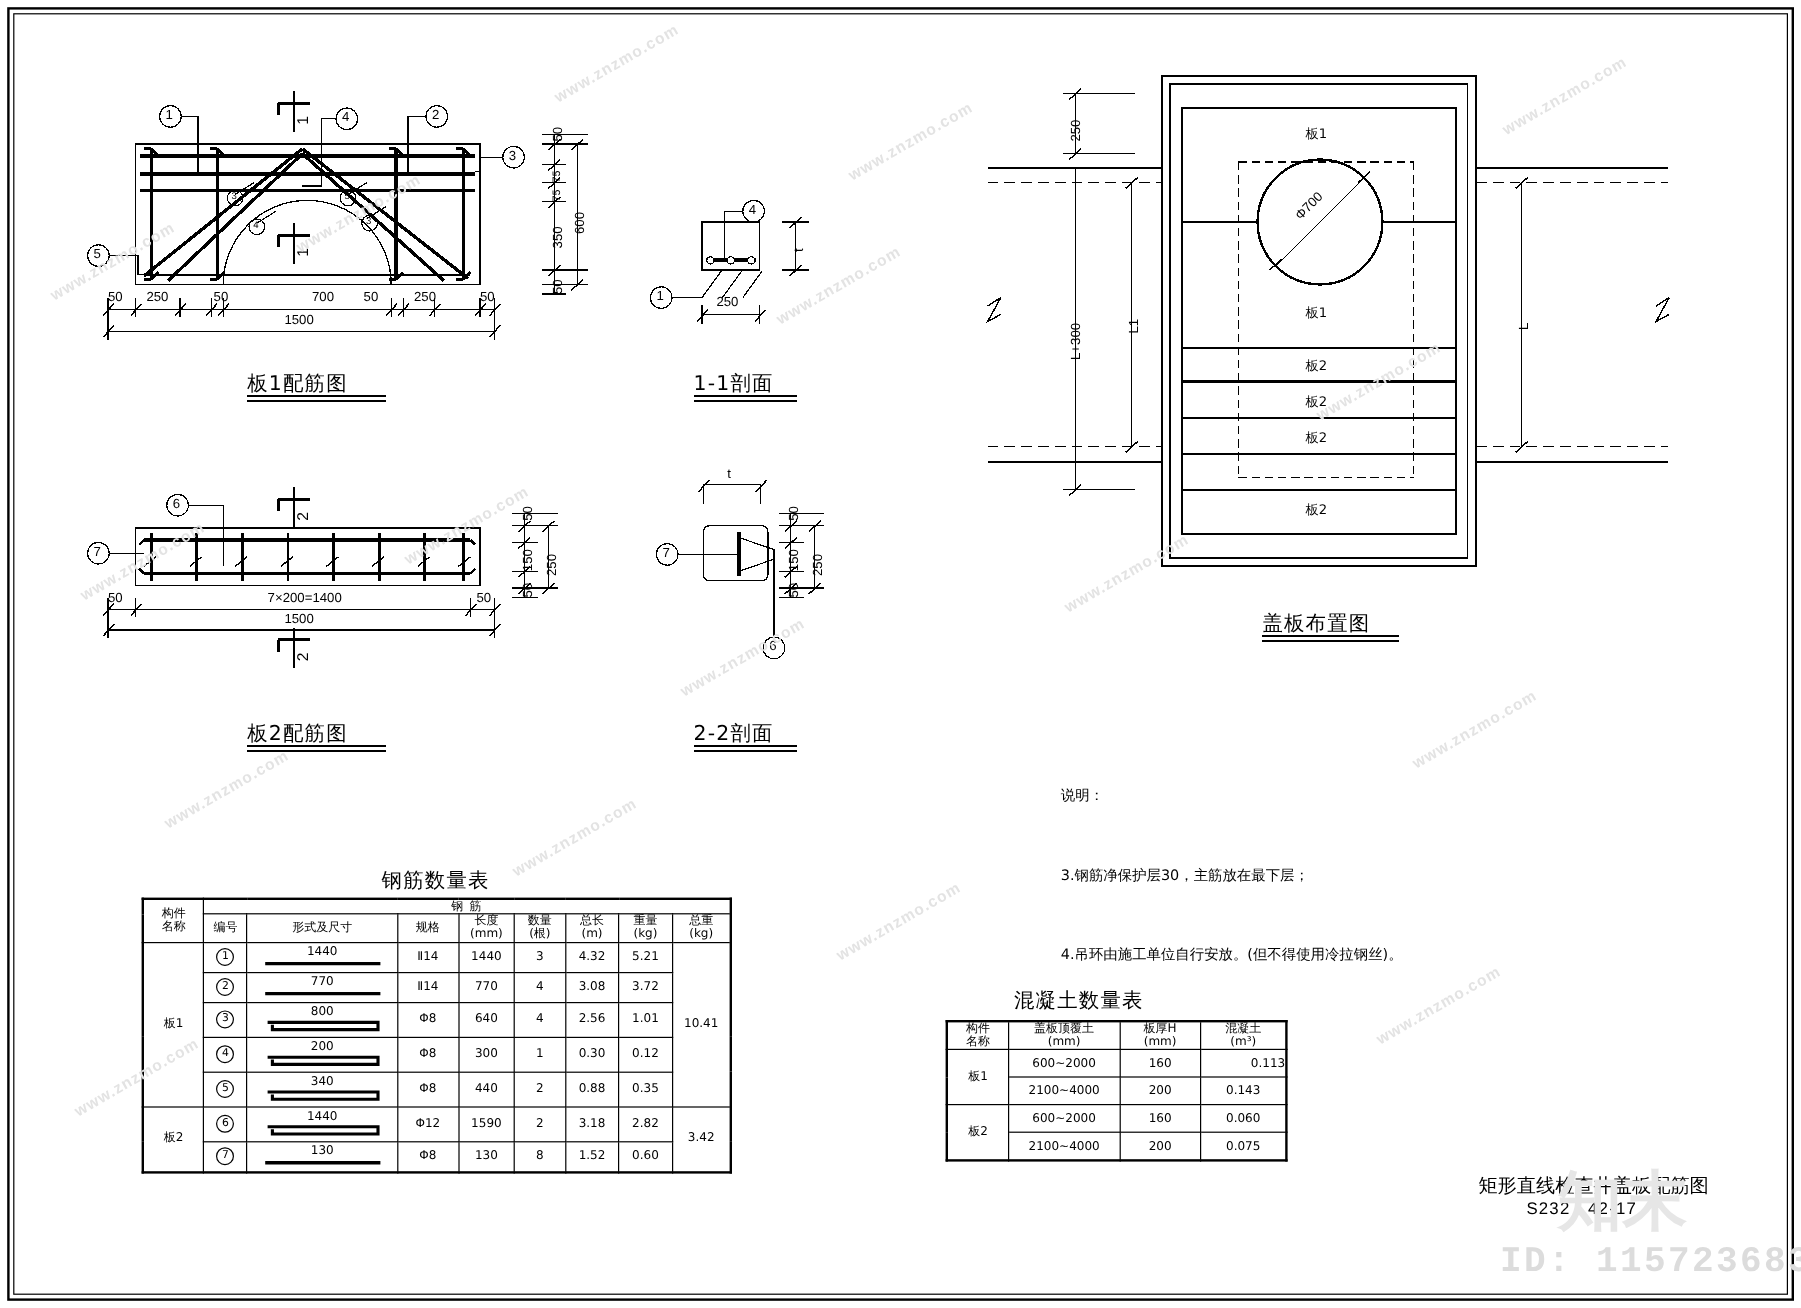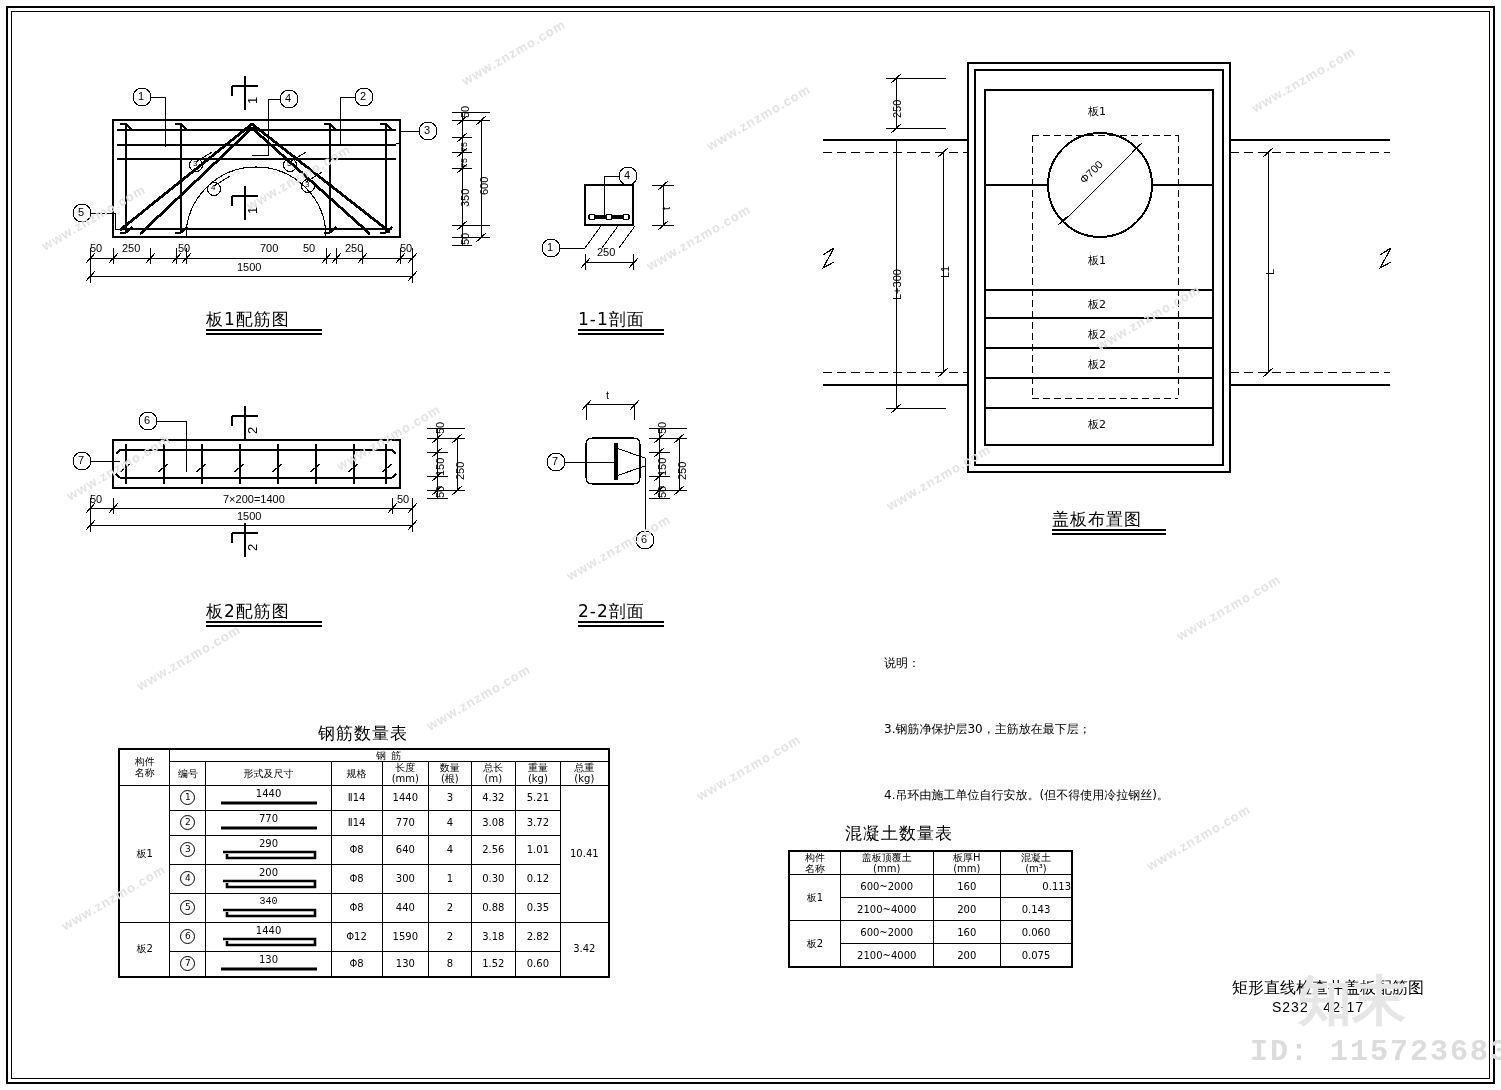--- a/index.html
+++ b/index.html
@@ -580,21 +580,21 @@
           </td>
           <td>Ⅱ14</td>
           <td>770</td>
           <td>4</td>
           <td>3.08</td>
           <td>3.72</td>
         </tr>
         <tr>
           <td><span style="display:inline-block;width:13px;height:13px;line-height:13px;border:1px solid #000;border-radius:50%;font-size:9px;">3</span></td>
           <td style="padding:2px 6px 3px;">
-            <div style="font-size:10px;line-height:11px;">290</div>
+            <div style="font-size:10px;line-height:11px;">800</div>
             <svg width="100" height="11" viewBox="0 0 100 11" style="display:block;margin:1px auto 0;">
               <path d="M4,2 L96,2 L96,8 L8,8 L8,4" fill="none" stroke="#000" stroke-width="2.6"></path>
             </svg>
           </td>
           <td>Φ8</td>
           <td>640</td>
           <td>4</td>
           <td>2.56</td>
           <td>1.01</td>
         </tr>
@@ -607,21 +607,21 @@
             </svg>
           </td>
           <td>Φ8</td>
           <td>300</td>
           <td>1</td>
           <td>0.30</td>
           <td>0.12</td>
         </tr>
         <tr>
           <td><span style="display:inline-block;width:13px;height:13px;line-height:13px;border:1px solid #000;border-radius:50%;font-size:9px;">5</span></td>
-          <td style="padding:2px 6px 3px;font-family:Liberation Mono, monospace;">
+          <td style="padding:2px 6px 3px;">
             <div style="font-size:10px;line-height:11px;">340</div>
             <svg width="100" height="11" viewBox="0 0 100 11" style="display:block;margin:1px auto 0;">
               <path d="M4,2 L96,2 L96,8 L8,8 L8,4" fill="none" stroke="#000" stroke-width="2.6"></path>
             </svg>
           </td>
           <td>Φ8</td>
           <td>440</td>
           <td>2</td>
           <td>0.88</td>
           <td>0.35</td>

